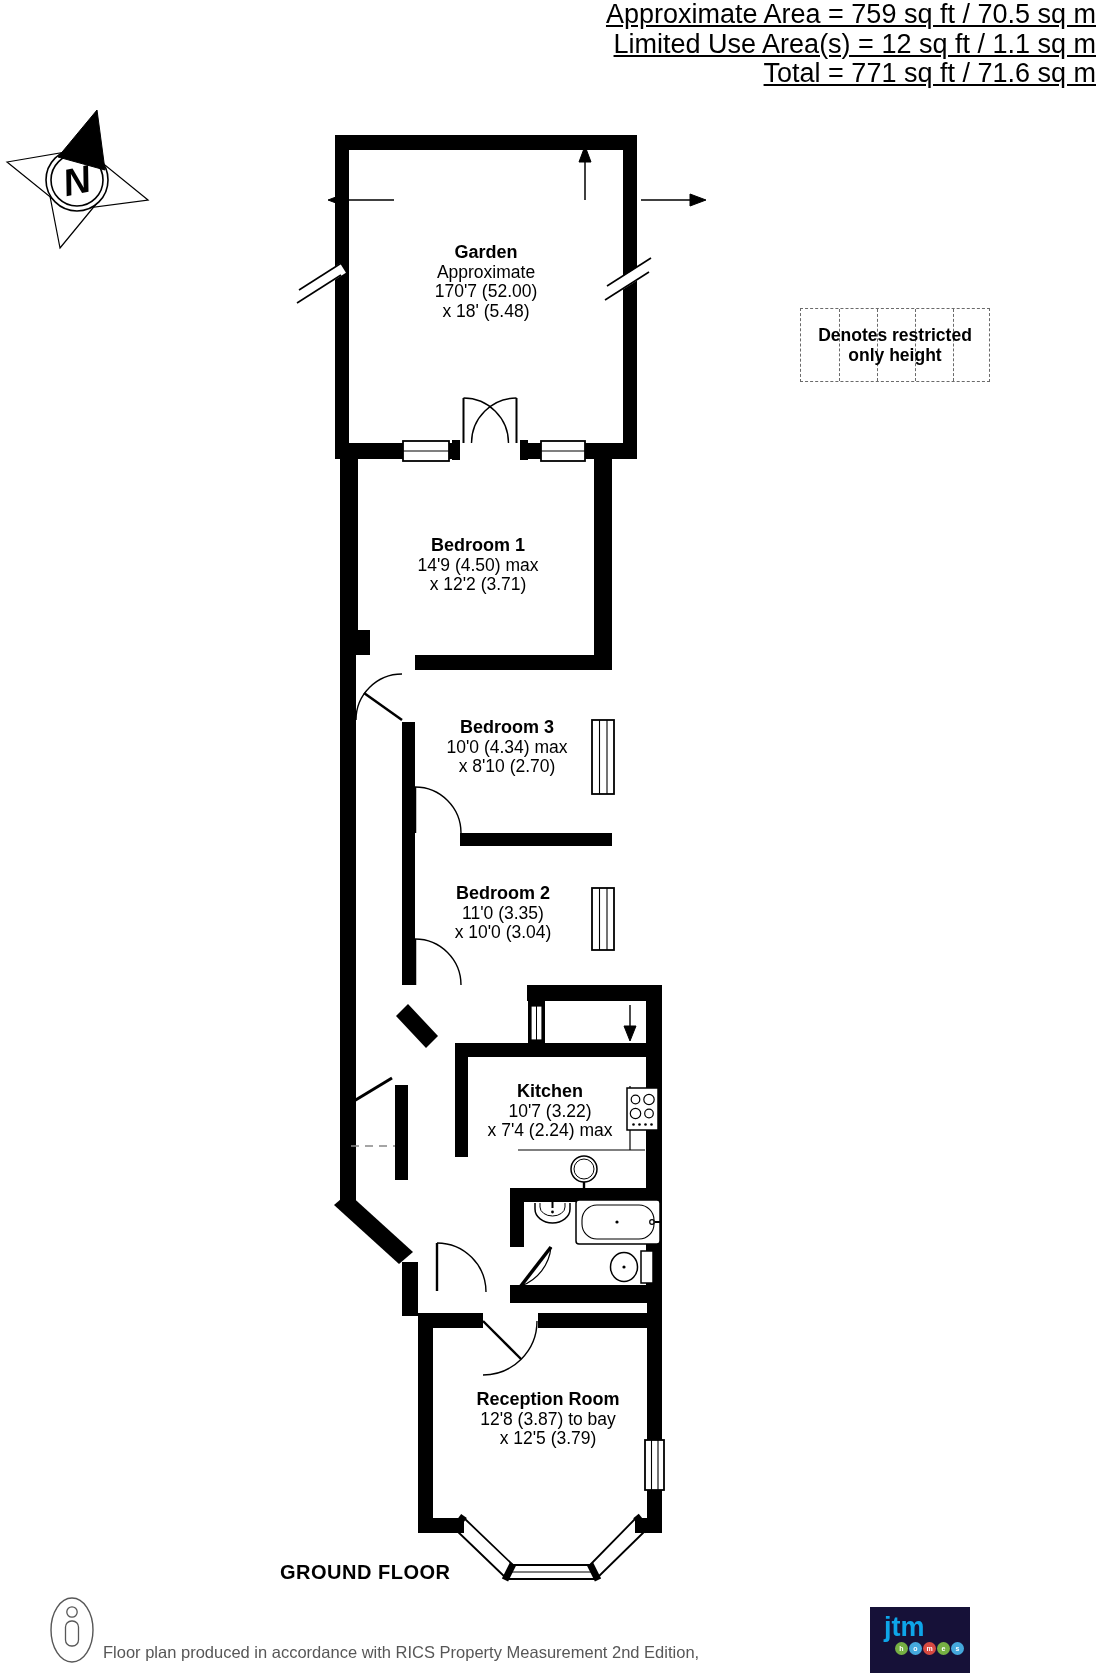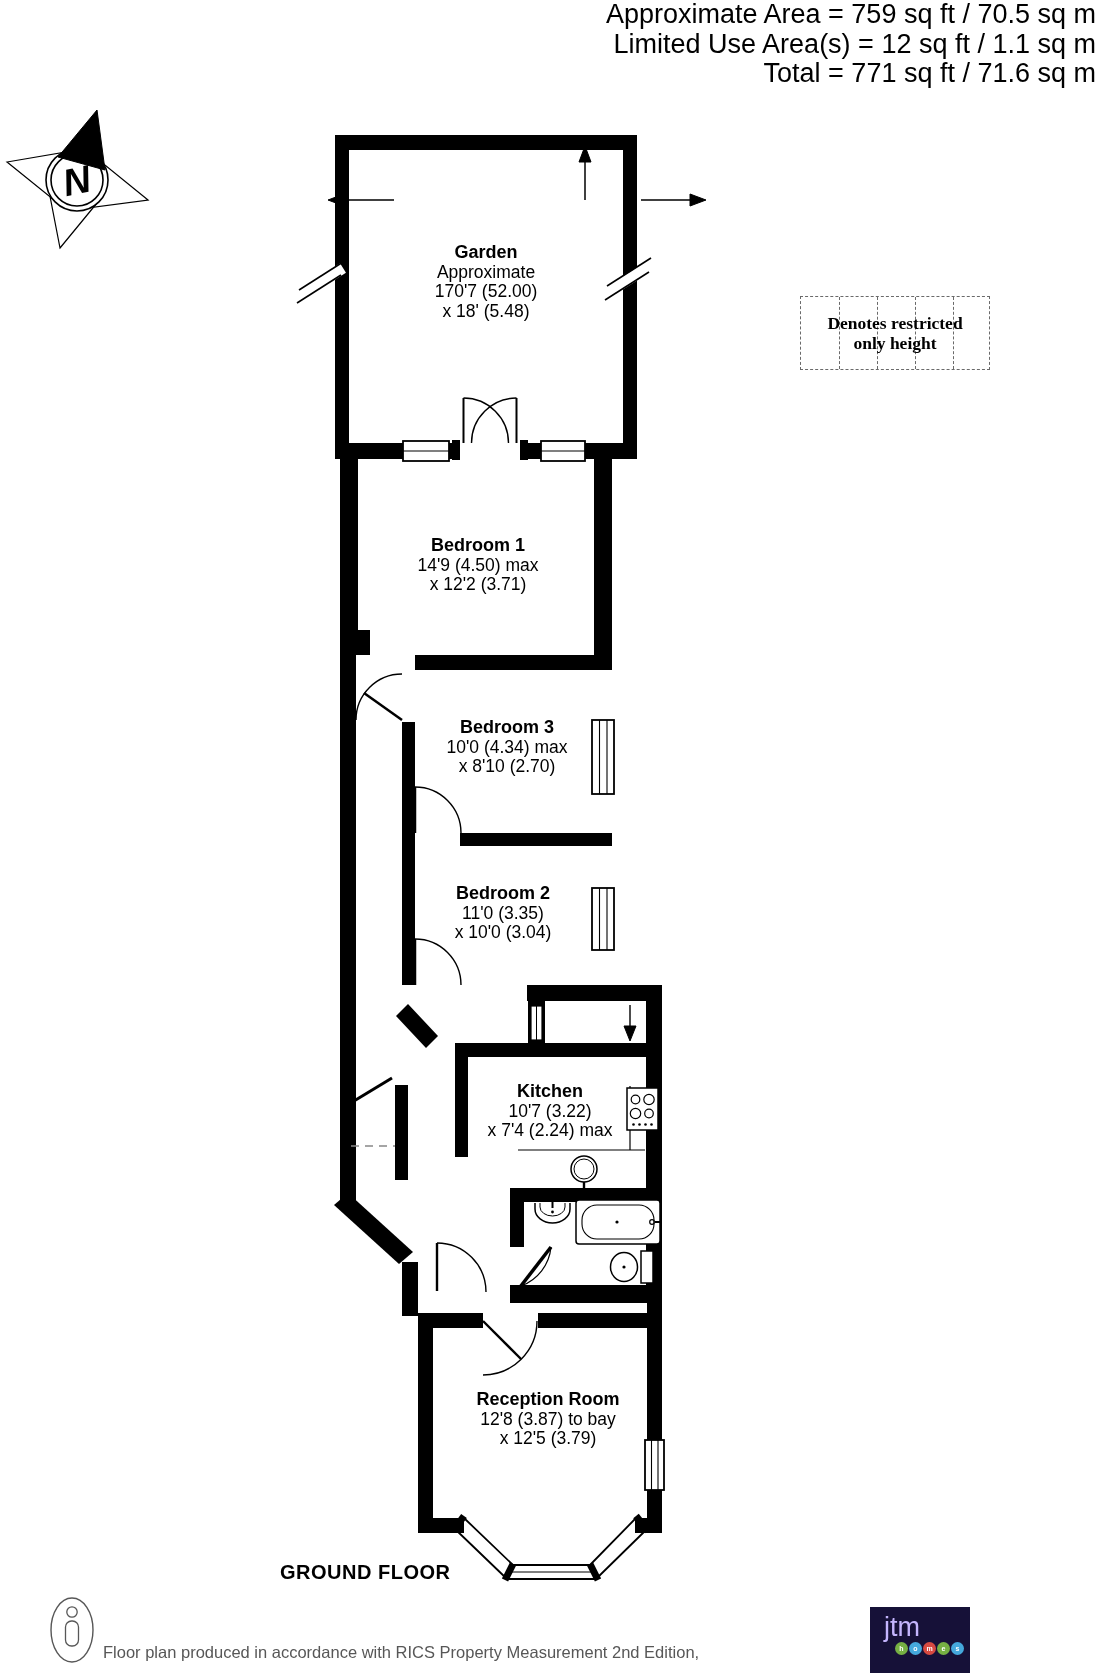--- a/index.html
+++ b/index.html
@@ -2,44 +2,44 @@
 <html><head>
 <meta charset="utf-8">
 <style>
   html,body{margin:0;padding:0;background:#fff;}
   body{width:1104px;height:1680px;position:relative;overflow:hidden;
        font-family:"Liberation Sans", sans-serif;color:#000;}
   #plan-svg{position:absolute;left:0;top:0;width:1104px;height:1680px;}
 
   .header{position:absolute;top:0;right:8px;text-align:right;z-index:5;}
   .header .title{font-size:40px;font-weight:bold;line-height:46px;letter-spacing:-0.5px;}
-  .header .area-line{font-size:27px;line-height:29.5px;}
+  .header .area-line{font-size:27px;line-height:29.5px;text-decoration:underline;}
   .header .disclaimer{font-size:19px;margin-top:7px;}
 
-  .legend{position:absolute;left:800px;top:296px;width:190px;height:74px;
-          border:1.6px dashed #6a6a6a;box-sizing:border-box;z-index:4;font-family:Liberation Serif, serif;}
+  .legend{position:absolute;left:800px;top:308px;width:190px;height:74px;
+          border:1.6px dashed #6a6a6a;box-sizing:border-box;z-index:4;}
   .legend .vline{position:absolute;top:0;bottom:0;width:0;border-left:1.6px dashed #6a6a6a;}
   .legend .legend-text{position:absolute;inset:0;display:flex;flex-direction:column;
           align-items:center;justify-content:center;font-weight:bold;font-size:17.5px;
           line-height:20px;background:transparent;}
 
   .room-label{position:absolute;transform:translateX(-50%);text-align:center;
           font-size:17.5px;line-height:19.5px;white-space:nowrap;z-index:4;}
   .room-label .room-name{font-weight:bold;font-size:18px;}
 
   .floor-label{position:absolute;left:280px;top:1561px;font-size:20px;font-weight:bold;
           letter-spacing:0.5px;z-index:4;}
 
   .footer-text{position:absolute;left:103px;top:1597px;font-size:16.5px;line-height:22px;
           color:#575757;white-space:pre-wrap;z-index:4;}
 
   .logo{position:absolute;left:870px;top:1607px;width:100px;height:66px;z-index:4;
         box-sizing:border-box;}
-  .logo .logo-name{display:block;color:#c4b5fd;font-size:27px;line-height:28px;
-        padding:6px 0 0 14px;}
+  .logo .logo-name{display:block;color:#0ea5e9;font-size:27px;line-height:28px;
+        padding:6px 0 0 14px;font-weight:bold;}
   .logo .logo-dots{display:flex;gap:1px;padding-left:25px;margin-top:1px;}
   .logo .dot{width:13px;height:13px;border-radius:50%;color:#fff;font-size:7px;
         font-weight:bold;display:flex;align-items:center;justify-content:center;}
 </style>
 </head>
 <body>
 
 <svg id="plan-svg" viewBox="0 0 1104 1680" xmlns="http://www.w3.org/2000/svg">
 
   <g stroke="#000" fill="#fff">

